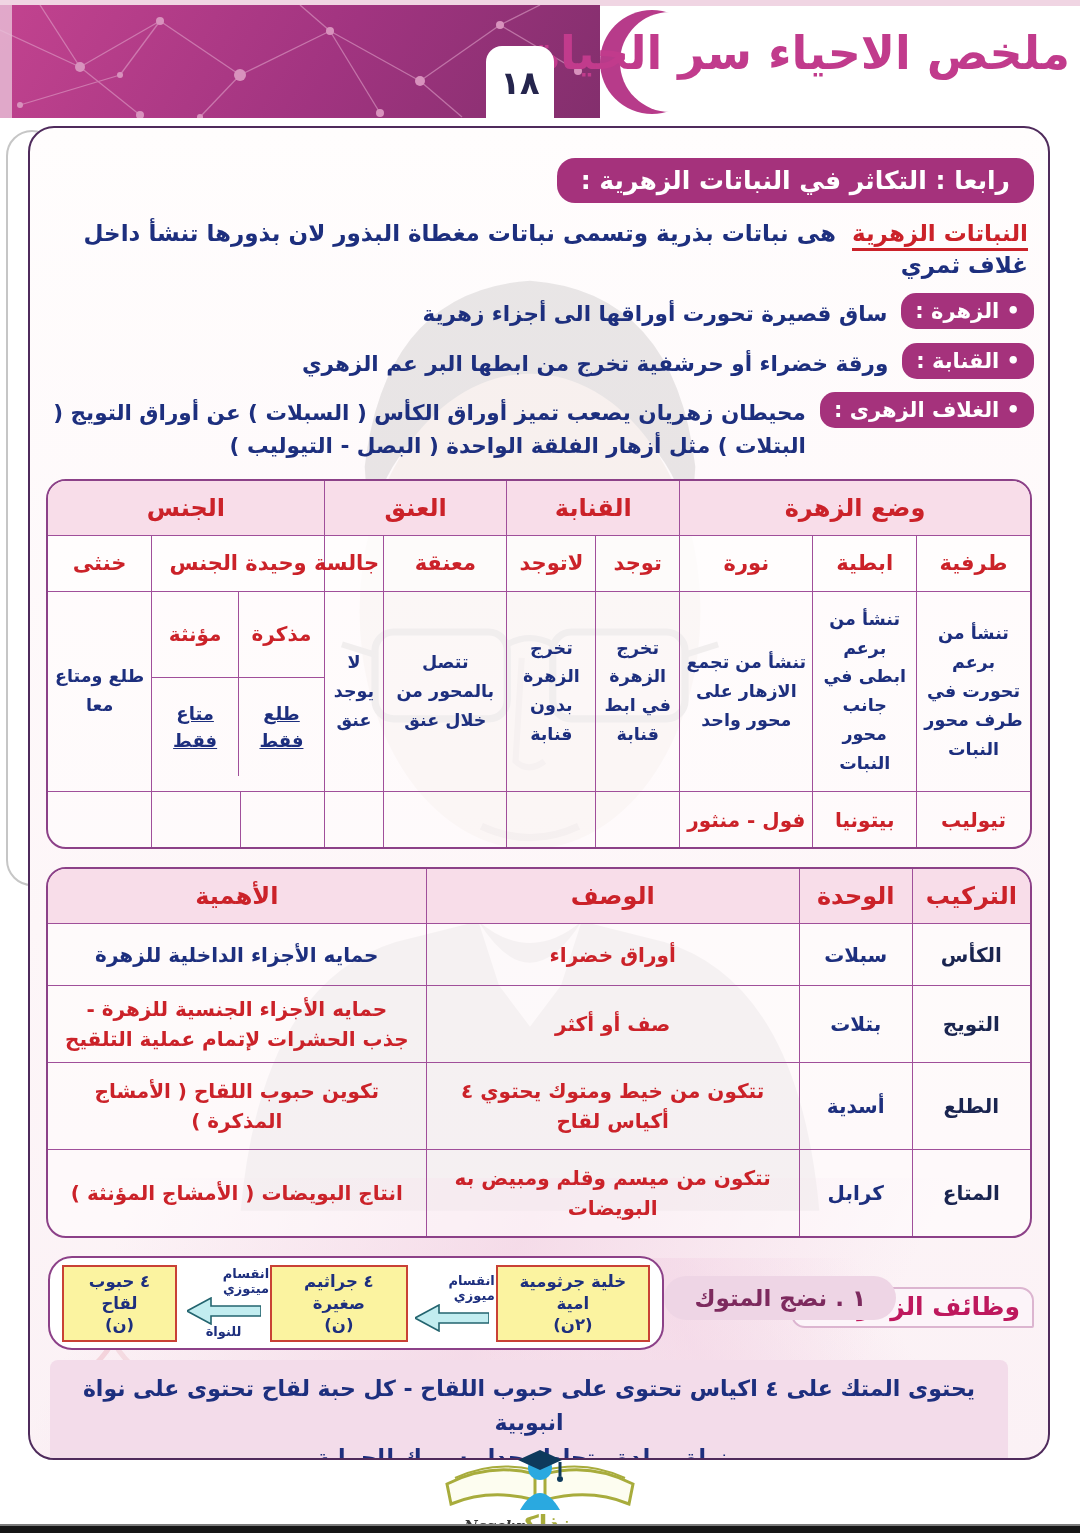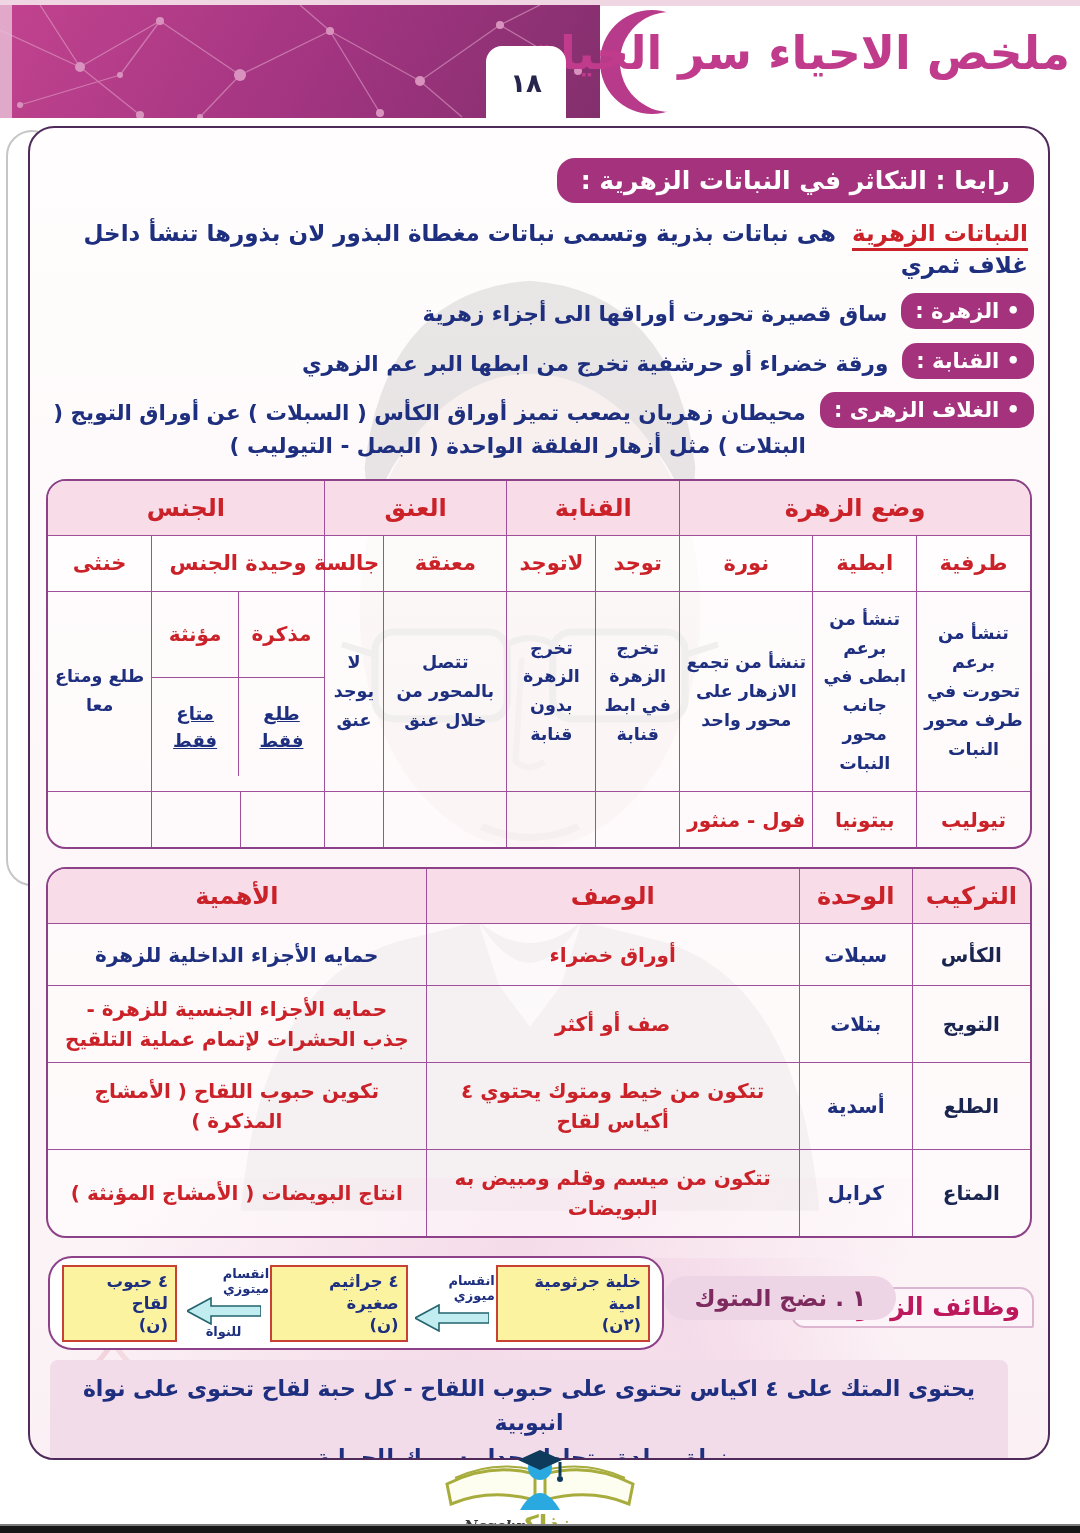--- a/index.html
+++ b/index.html
@@ -6,23 +6,23 @@
   body { background:#f6f6f8; font-family:"DejaVu Sans", sans-serif; }
   .page { position:relative; width:1080px; height:1533px; background:#ffffff; overflow:hidden; margin:0 auto; }
 
   
   .topstrip { position:absolute; top:0; left:0; width:100%; height:6px; background:#f0d5e3; }
   .header { position:absolute; top:0; left:0; width:1080px; height:120px; background:#fff; }
   .band { position:absolute; left:0; top:5px; width:600px; height:113px;
           background:linear-gradient(120deg,#c2438f 0%,#a13480 55%,#832f6d 100%); }
   .band-edge { position:absolute; left:0; top:5px; width:12px; height:113px; background:#e9c2d8; opacity:.8; }
   .band svg { width:100%; height:100%; }
-  .pagenum { position:absolute; left:486px; top:46px; width:80px; height:74px; background:#fff;
+  .pagenum { position:absolute; left:486px; top:46px; width:68px; height:74px; background:#fff;
              border-radius:16px 16px 0 0; display:flex; align-items:center; justify-content:center;
-             color:#25254d; font-size:26px; font-weight:bold; z-index:3; }
+             color:#25254d; font-size:32px; font-weight:bold; z-index:3; }
   .crescent { position:absolute; left:594px; top:6px; z-index:2; }
   .doc-title { position:absolute; right:10px; top:26px; direction:rtl; color:#c13b8c;
                font-size:46px; font-weight:bold; white-space:nowrap; z-index:2; }
 
   
   .side-curve { position:absolute; left:6px; top:130px; width:52px; height:756px;
                 border:2px solid #c6c6c6; border-radius:26px; z-index:0; background:transparent; }
   .main { position:absolute; left:28px; top:126px; width:1022px; height:1334px;
           background:linear-gradient(180deg,#fffdfd 0%,#fdf6f8 60%,#fbf1f5 100%);
           border:2.5px solid #4f2b5c; border-radius:26px; overflow:hidden; direction:rtl; z-index:1; }
@@ -77,21 +77,21 @@
   .fn-block { position:relative; height:104px; margin:10px 2px 0 6px; }
   .fn-title { position:absolute; right:0; top:-2px; color:#be185d; font-size:25px; font-weight:bold;
               background:#fcf4f9; border:2px solid #dcb5d0; border-radius:14px 14px 2px 14px; padding:3px 12px 5px;margin-top:41px; }
   .fn-badge { display:inline-block; background:#eed5e5; color:#7d2a5e; font-size:23px; font-weight:bold;
               padding:9px 30px; border-radius:22px; }
   .fn-badge1 { position:absolute; right:138px; top:28px; }
   .flow { display:flex; align-items:center; justify-content:space-between; background:#fff;
           border:2.5px solid #8c4188; border-radius:24px; direction:rtl; }
   .flow1 { position:absolute; left:2px; top:8px; width:616px; height:94px; padding:4px 12px; }
   .fbox { background:#fbf3a0; border:2.5px solid #c94135; color:#1d2f7e; font-weight:bold;
-          padding:4px 7px; line-height:1.3; }
+          text-align:center; padding:4px 7px; line-height:1.3; }
   .fbox span { display:block; }
   .flow1 .fbox { font-size:16.5px; }
   .farrow { display:flex; flex-direction:column; align-items:center; color:#1d2f7e; font-weight:bold;
             font-size:13px; line-height:1.15; margin:0 1px; }
   .note { background:#f3dcea; border-radius:8px; margin:8px 28px 0 10px; padding:12px 10px;
           color:#1d2f7e; font-size:22px; font-weight:bold; text-align:center; line-height:1.55; }
   .badge2-row { margin:12px 0 0 0; }
 
   
   .logo { position:absolute; left:50%; transform:translateX(-50%); top:1448px; z-index:4; width:220px; text-align:center; }

